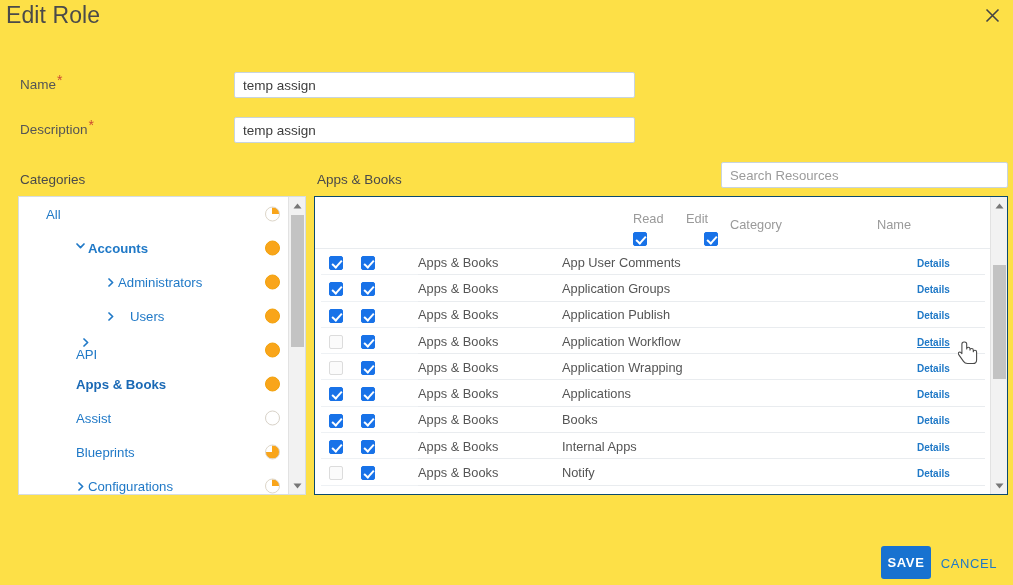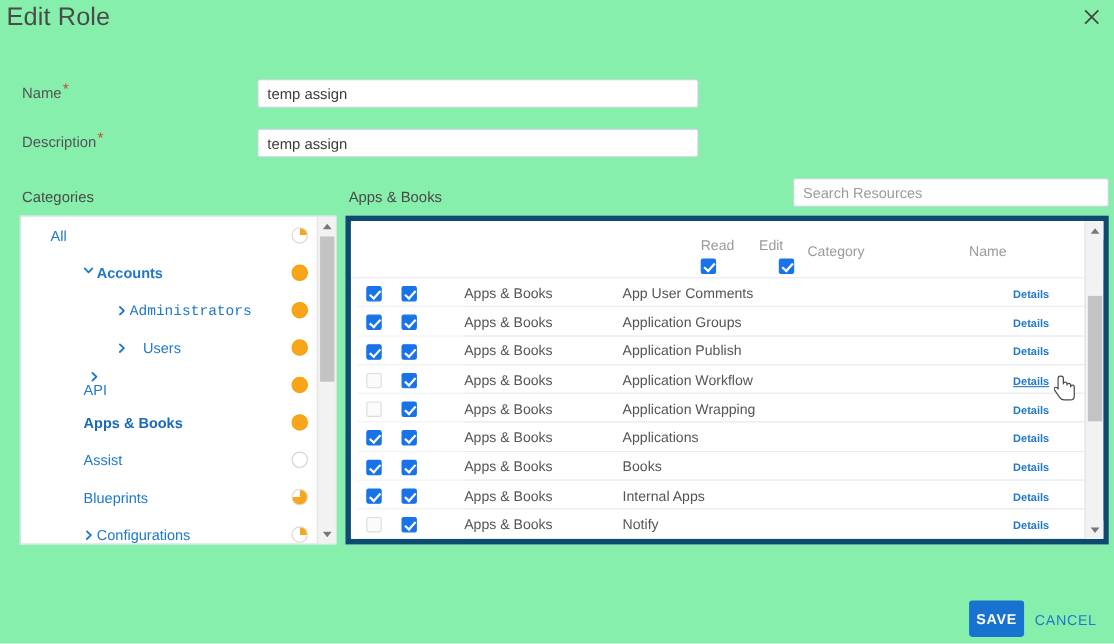--- a/index.html
+++ b/index.html
@@ -7,21 +7,21 @@
     margin: 0; padding: 0;
     width: 1013px; height: 585px;
     background: #ffffff;
     font-family: "Liberation Sans", sans-serif;
     overflow: hidden;
   }
   .dialog {
     position: relative;
     width: 1013px;
     height: 585px;
-    background: #86efac;
+    background: #fde047;
   }
 
   
   .dlg-title {
     position: absolute;
     left: 6px; top: 0px;
     font-size: 23px;
     color: #4a4a4a;
     font-weight: 400;
     letter-spacing: 0.1px;
@@ -167,21 +167,21 @@
     font-family: "Liberation Sans", sans-serif;
     outline: none;
   }
   .search-box::placeholder { color: #9b9b9b; }
 
   
   .table-panel {
     position: absolute;
     left: 314px; top: 196px;
     width: 694px; height: 299px;
-    border: 5px solid #0c4a6e;
+    border: 1px solid #0c4a6e;
     background: #fff;
     overflow: hidden;
   }
   .thead {
     position: relative;
     height: 52px;
     border-bottom: 1px solid #e9ecef;
     background: #fff;
   }
   .tbody-wrap {
@@ -337,21 +337,21 @@
             <span class="chev">
               <svg width="9" height="9" viewBox="0 0 9 9">
                 <path d="M1 3 L4.5 6.6 L8 3" stroke="#2079c7" stroke-width="1.7" fill="none" stroke-linecap="round" stroke-linejoin="round"></path>
               </svg>
             </span>
             <span class="cat-text">Accounts</span>
           </span>
           <span class="pie" style="background:#f9a51a;border-color:#f2a10a;"></span>
         </div>
         <div class="cat-item">
-          <span style="padding-left: 84px; display: inline-flex; align-items: center; font-family: Liberation Mono, monospace;">
+          <span style="padding-left: 84px; display: inline-flex; align-items: center;">
             <span class="chev">
               <svg width="9" height="9" viewBox="0 0 9 9">
                 <path d="M3 1 L6.6 4.5 L3 8" stroke="#2079c7" stroke-width="1.7" fill="none" stroke-linecap="round" stroke-linejoin="round"></path>
               </svg>
             </span>
             <span class="cat-text">Administrators</span>
           </span>
           <span class="pie" style="background:#f9a51a;border-color:#f2a10a;"></span>
         </div>
         <div class="cat-item">

